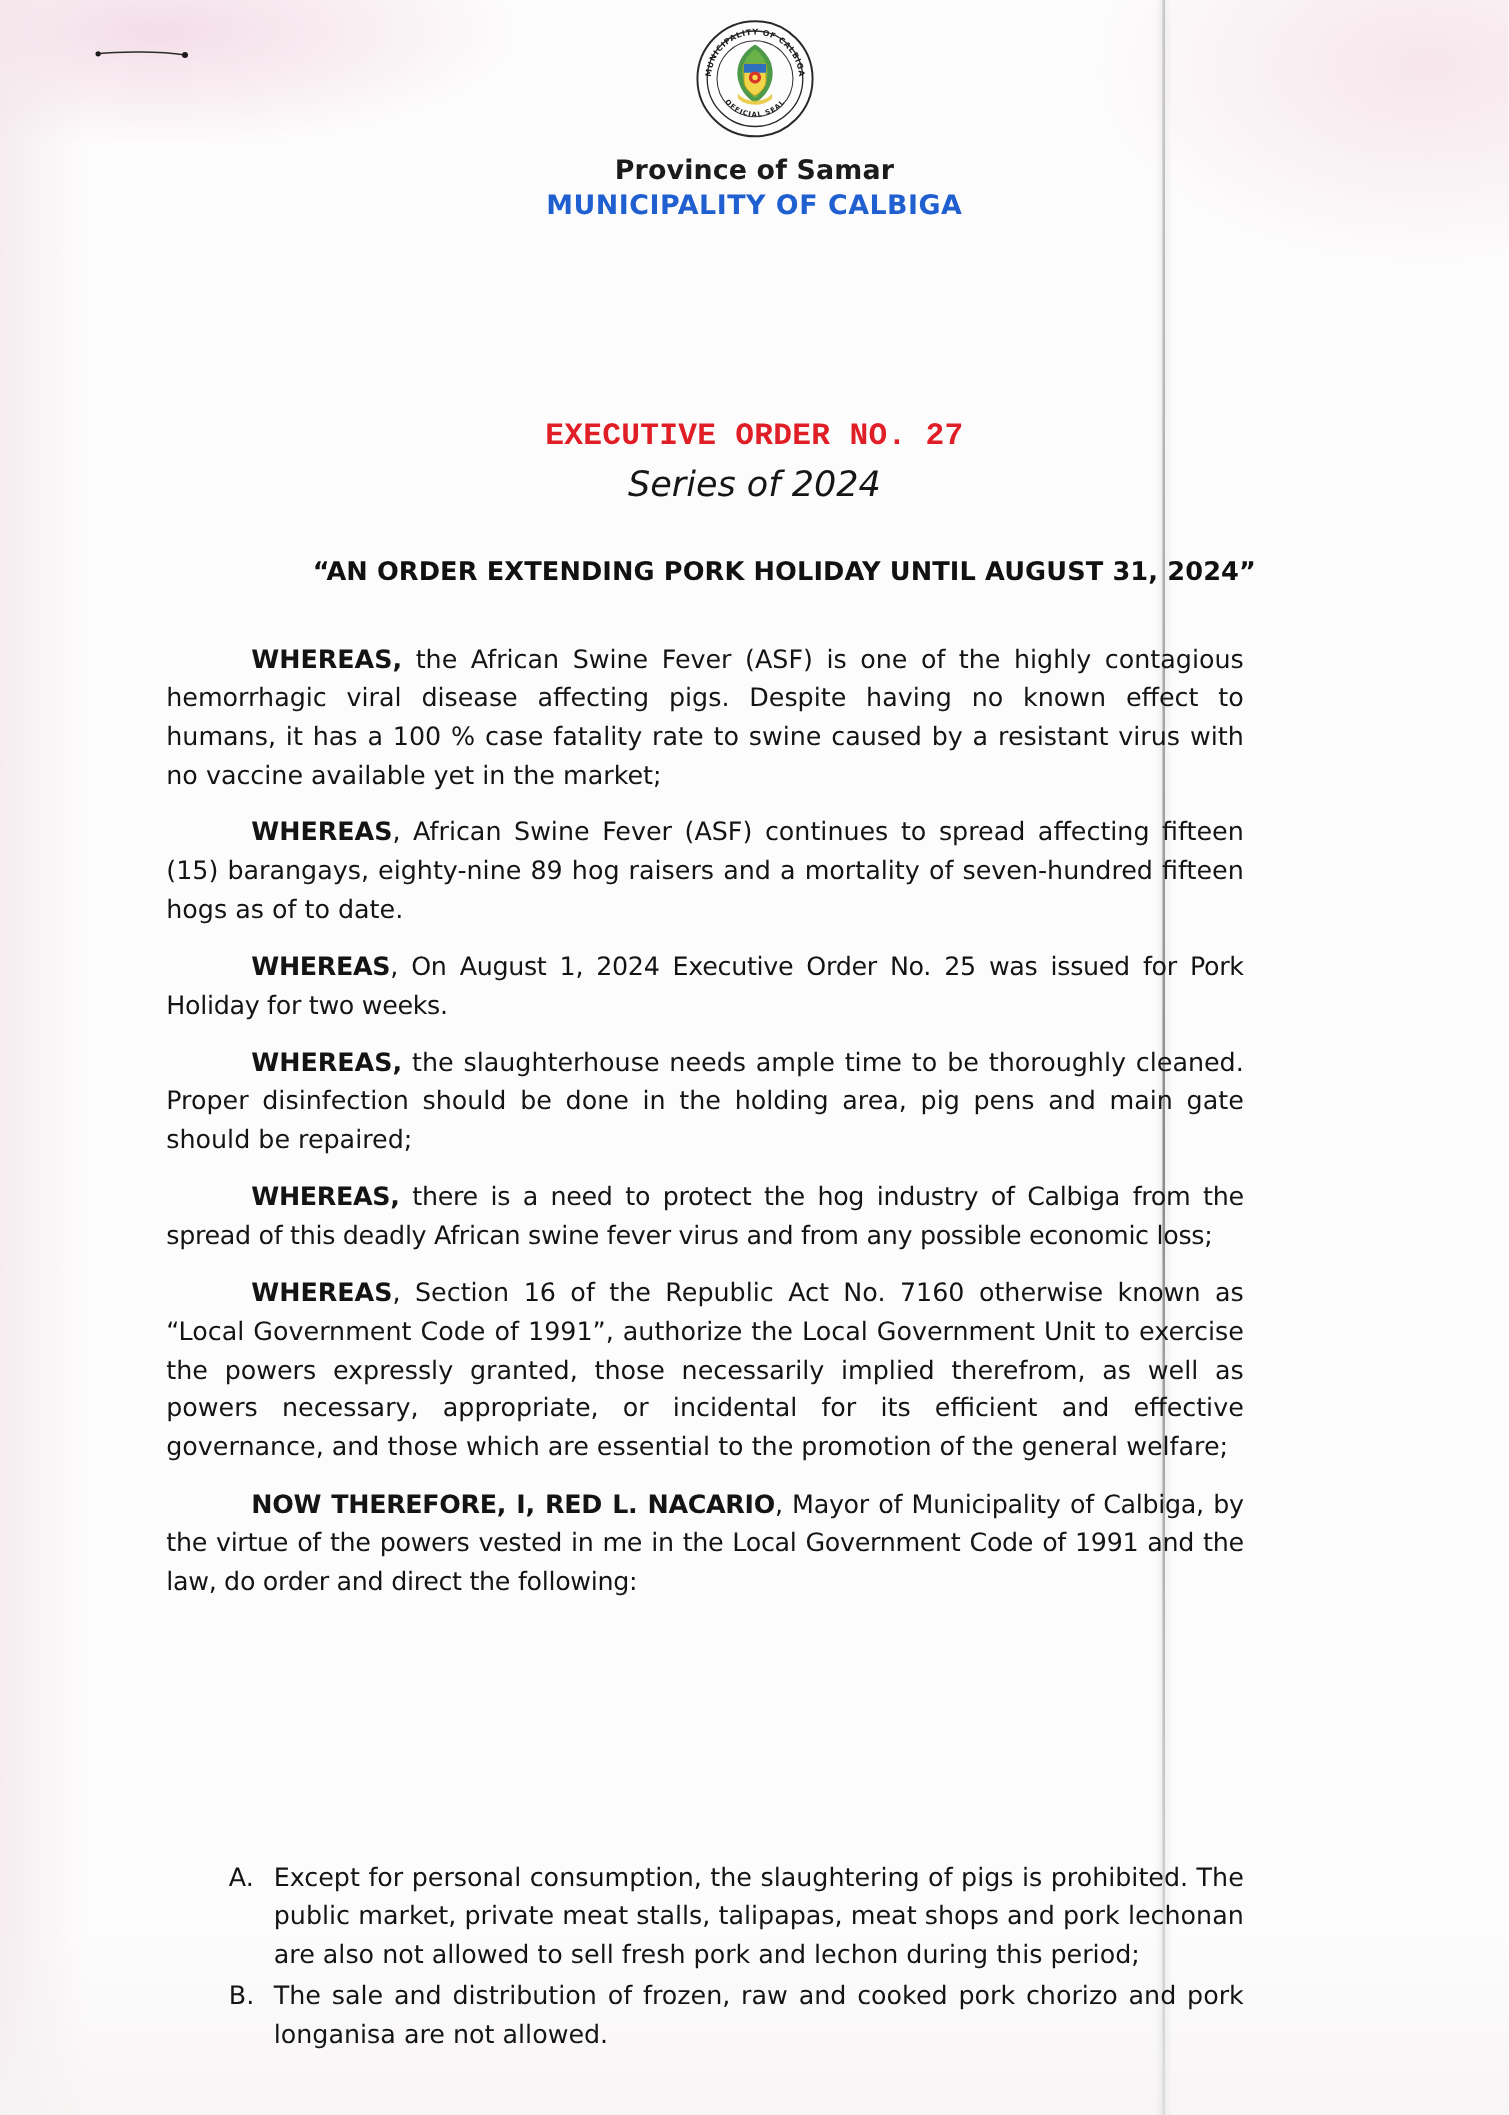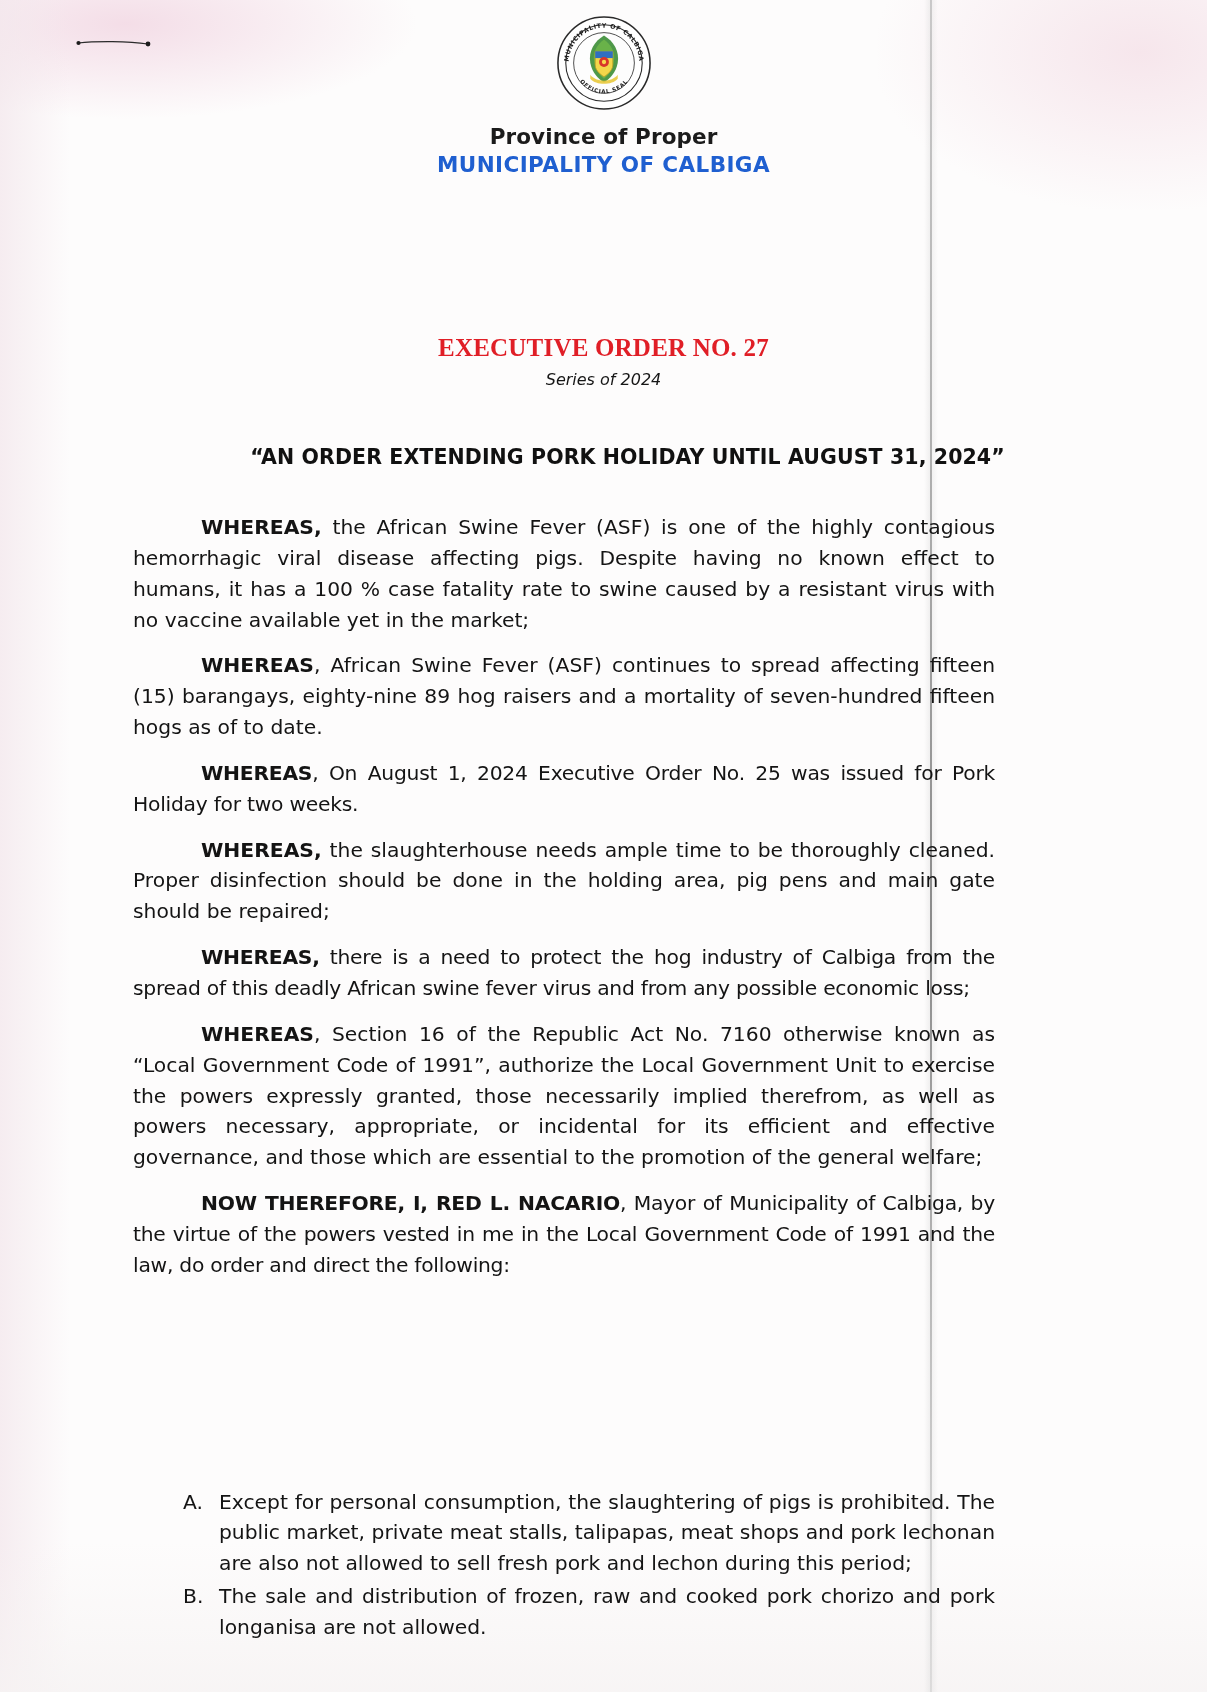--- a/index.html
+++ b/index.html
@@ -119,30 +119,30 @@
 
   
   #order-block {
     position: absolute;
     left: 0;
     top: 334px;
     width: 1207px;
     text-align: center;
   }
   #order-number {
-    font-family: Liberation Serif, serif;
+    font-family: Liberation Mono, monospace;
     font-weight: bold;
     font-size: 25px;
     color: #e01e26;
     letter-spacing: 0.2px;
   }
   #order-series {
     font-family: "DejaVu Sans", sans-serif;
     font-style: italic;
-    font-size: 16px;
+    font-size: 28px;
     color: #161616;
     margin-top: 8px;
   }
 
   #order-subject {
     position: absolute;
     left: 0;
     top: 445px;
     width: 1207px;
     text-align: center;
@@ -248,21 +248,21 @@
       <path d="M36,62 C42,70 58,70 64,62 L64,66 C58,73 42,73 36,66 Z" fill="#e8c93c" opacity="0.9"></path>
 
       <text font-family="'DejaVu Sans', sans-serif" font-size="6.4" font-weight="bold" fill="#1d1d1d" letter-spacing="0.6">
         <textPath href="#arcTop" startOffset="50%" text-anchor="middle">MUNICIPALITY OF CALBIGA</textPath>
       </text>
       <text font-family="'DejaVu Sans', sans-serif" font-size="5.6" font-weight="bold" fill="#1d1d1d" letter-spacing="0.8">
         <textPath href="#arcBot" startOffset="50%" text-anchor="middle">OFFICIAL SEAL</textPath>
       </text>
     </svg>
 
-    <div class="hdr-line" id="hdr-province">Province of Proper</div>
+    <div class="hdr-line" id="hdr-province">Province of Samar</div>
     <div class="hdr-line" id="hdr-municipality">MUNICIPALITY OF CALBIGA</div>
   </div>
 
   <div id="order-block">
     <div id="order-number">EXECUTIVE ORDER NO. 27</div>
     <div id="order-series">Series of 2024</div>
   </div>
 
   <div id="order-subject">“AN ORDER EXTENDING PORK HOLIDAY UNTIL AUGUST 31, 2024”</div>
 

